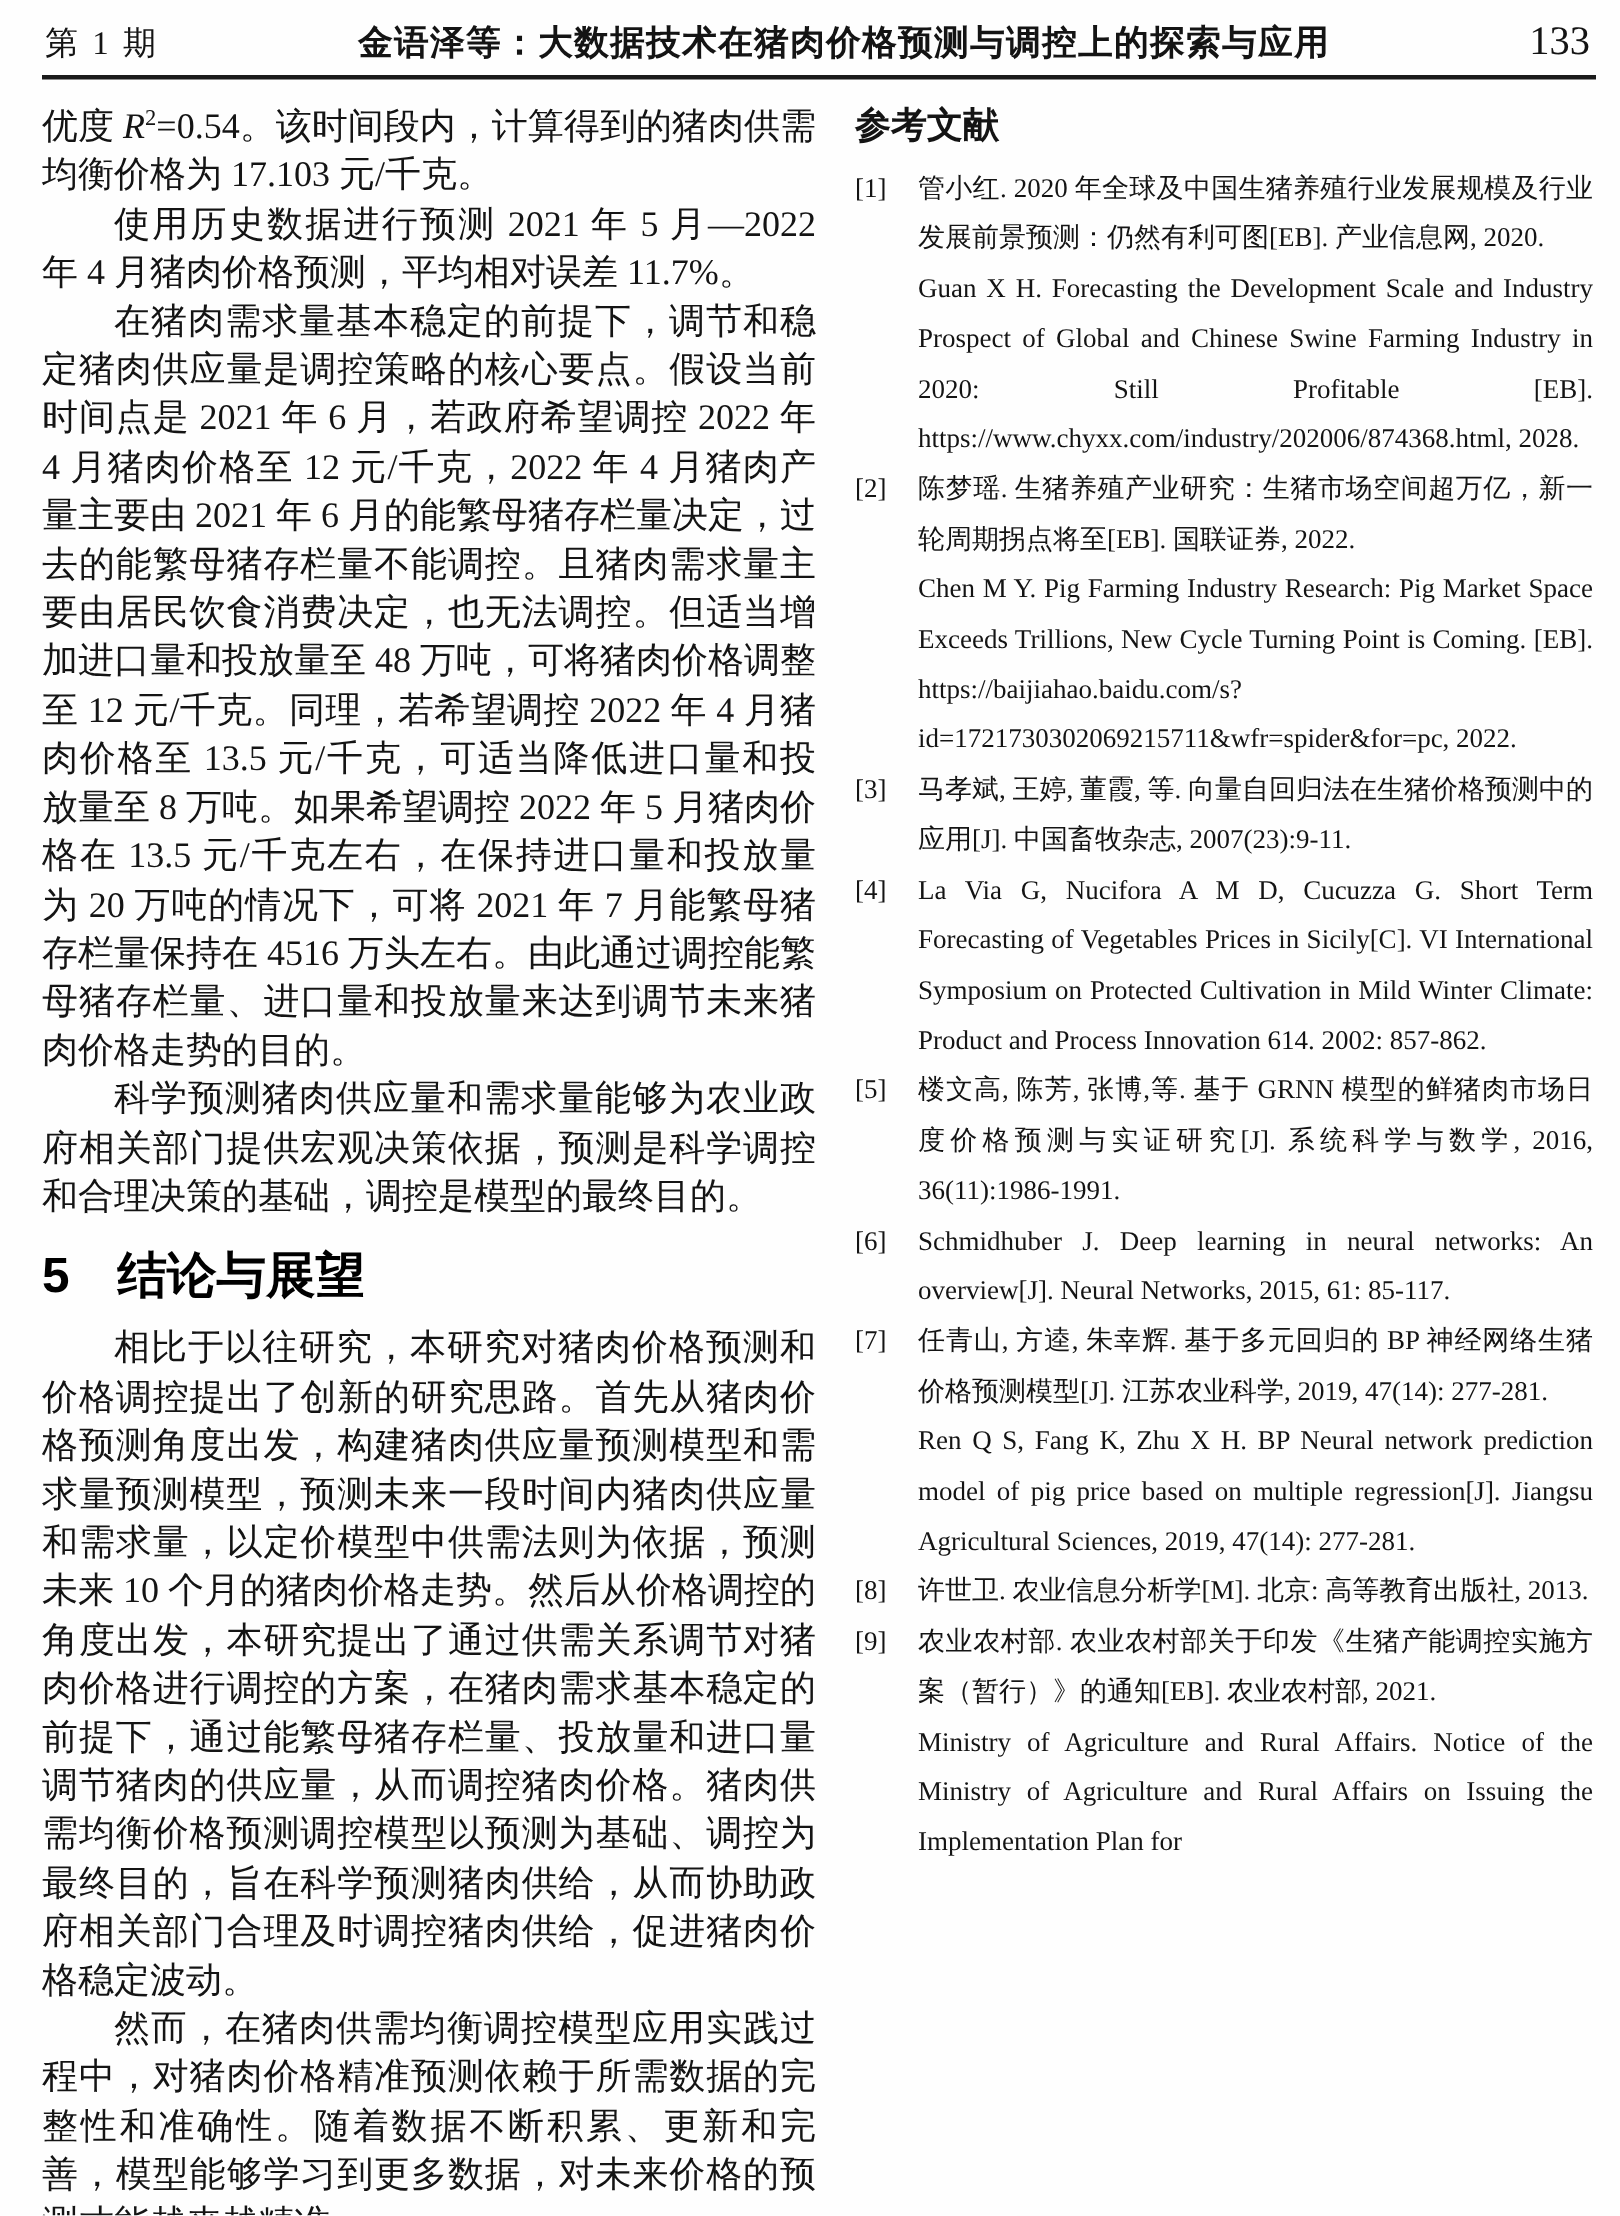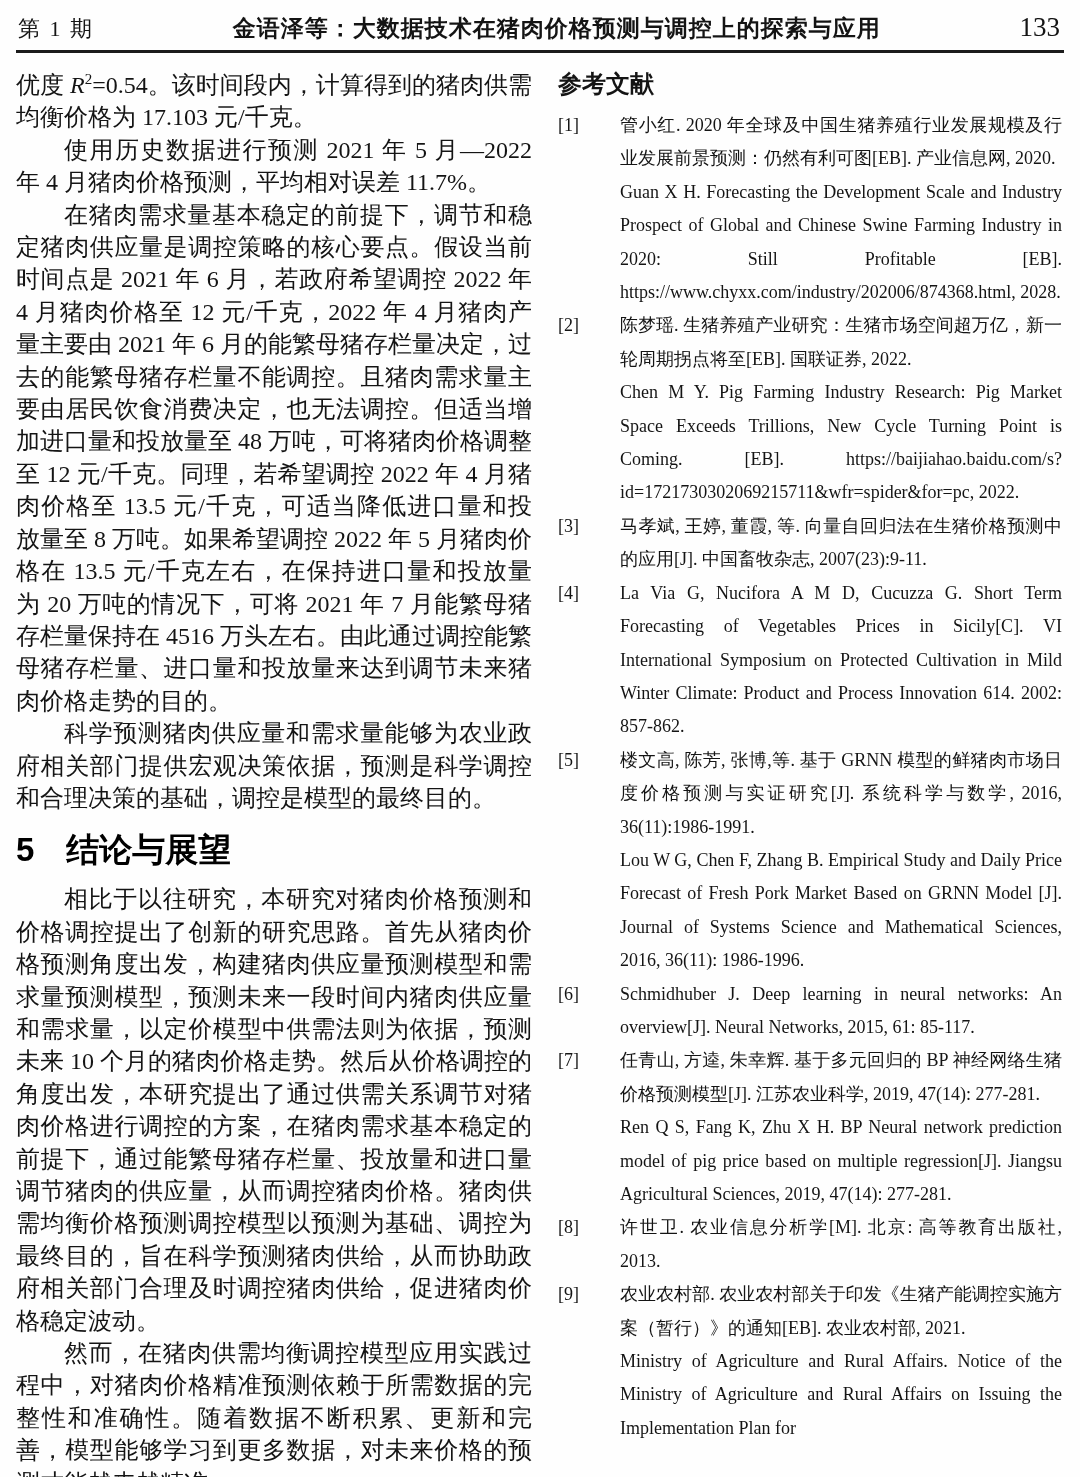--- a/index.html
+++ b/index.html
@@ -6,20 +6,21 @@
   .page {
     position: relative;
     width: 1080px;
     height: 1477px;
     margin: 0 auto;
     background: #fefefe;
     color: #141414;
     font-family: "Liberation Serif", "DejaVu Serif", serif;
     box-sizing: border-box;
     overflow: hidden;
+    padding-left: 12px;
   }
   .page-header {
     display: flex;
     justify-content: space-between;
     align-items: baseline;
     padding: 12px 20px 4px 18px;
   }
   .header-issue { font-size: 22px; letter-spacing: 2px; }
   .header-title {
     font-size: 23px;
@@ -66,21 +67,21 @@
     font-size: 24px;
     margin: 0 0 10px 0;
     line-height: 30px;
   }
   .ref-item { display: flex; }
   .ref-label {
     flex: 0 0 42px;
     font-size: 18px;
     line-height: 33.4px;
   }
-  .ref-body { flex: 1 1 auto; min-width: 0; margin-left: 20px; }
+  .ref-body { flex: 1 1 auto; min-width: 0; }
   .ref-body p {
     margin: 0;
     font-size: 18px;
     line-height: 33.4px;
     text-align: justify;
     text-justify: inter-word;
     word-break: break-word;
   }
 </style>
 </head>
@@ -141,21 +142,20 @@
         <span class="ref-label">[4]</span>
         <div class="ref-body">
           <p>La Via G, Nucifora A M D, Cucuzza G. Short Term Forecasting of Vegetables Prices in Sicily[C]. VI International Symposium on Protected Cultivation in Mild Winter Climate: Product and Process Innovation 614. 2002: 857-862.</p>
         </div>
       </div>
 
       <div class="ref-item">
         <span class="ref-label">[5]</span>
         <div class="ref-body">
           <p>楼文高, 陈芳, 张博,等. 基于 GRNN 模型的鲜猪肉市场日度价格预测与实证研究[J]. 系统科学与数学, 2016, 36(11):1986-1991.</p>
-          <p>Lou W G, Chen F, Zhang B. Empirical Study and Daily Price Forecast of Fresh Pork Market Based on GRNN Model [J]. Journal of Systems Science and Mathematical Sciences, 2016, 36(11): 1986-1996.</p>
         </div>
       </div>
 
       <div class="ref-item">
         <span class="ref-label">[6]</span>
         <div class="ref-body">
           <p>Schmidhuber J. Deep learning in neural networks: An overview[J]. Neural Networks, 2015, 61: 85-117.</p>
         </div>
       </div>
 

